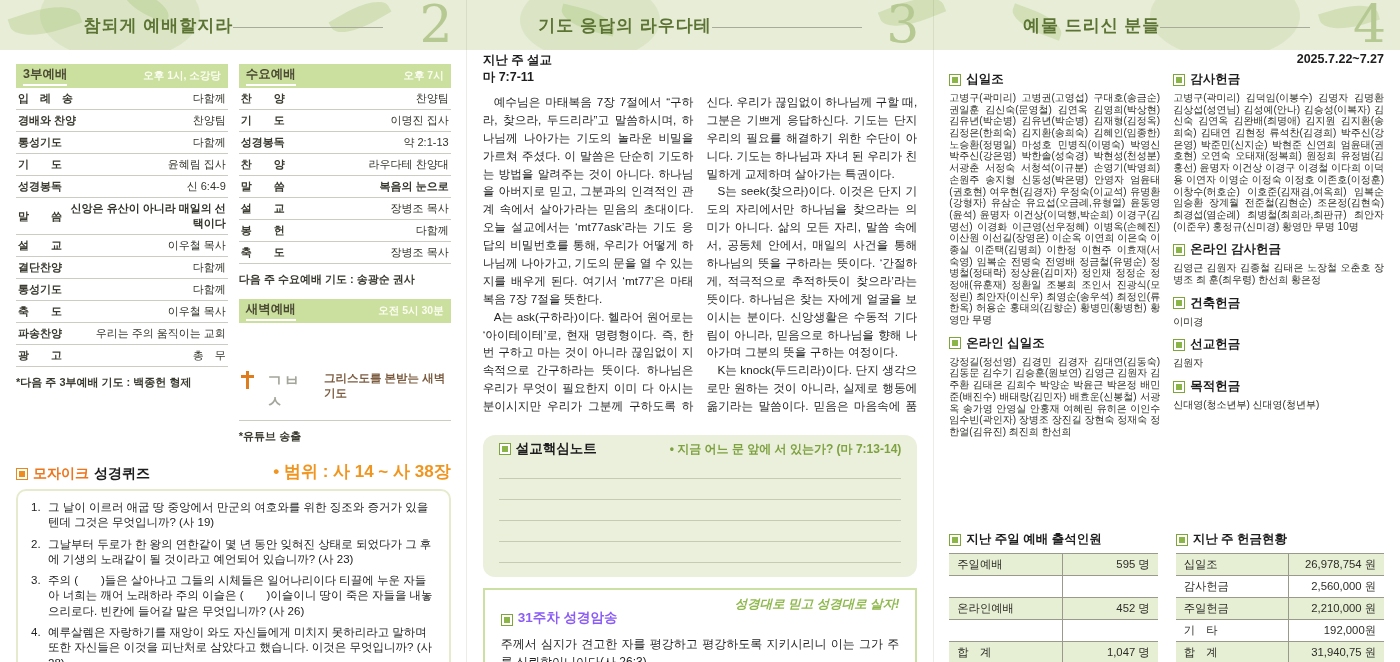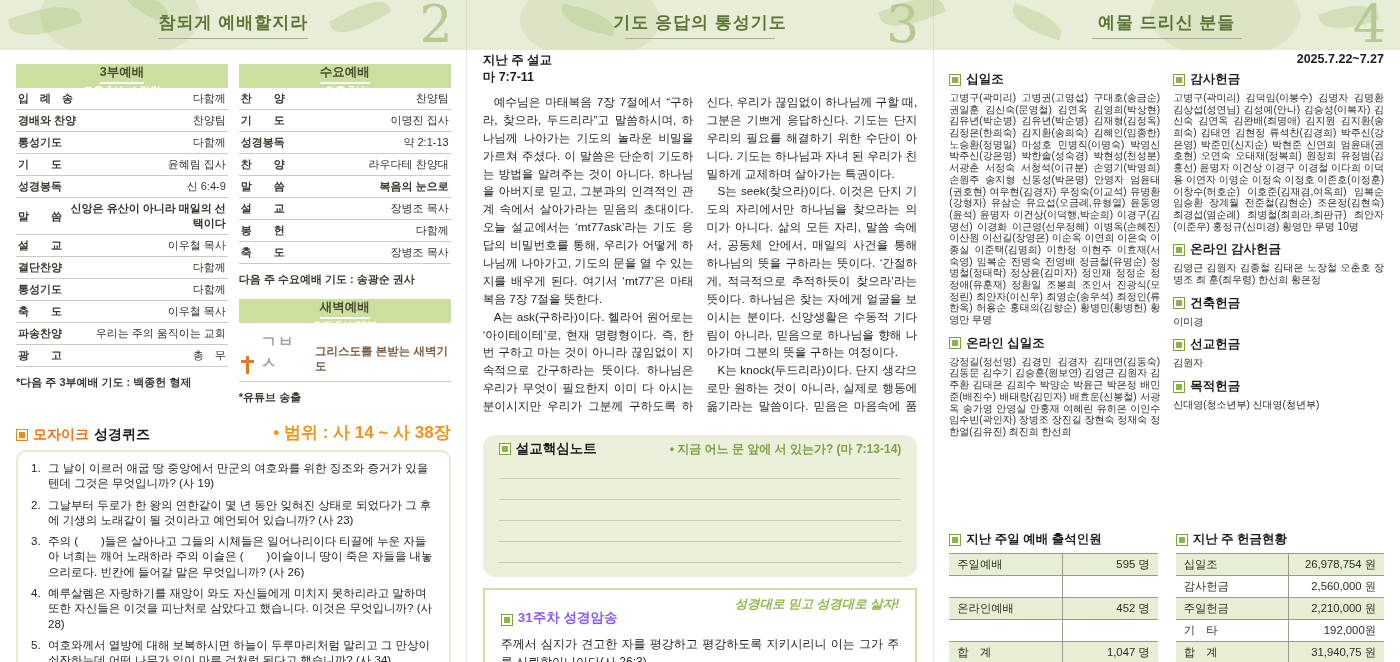--- a/index.html
+++ b/index.html
@@ -5,37 +5,37 @@
   html,body{margin:0;padding:0;}
   body{width:1400px;height:662px;background:#fff;font-family:"Liberation Sans","DejaVu Sans",sans-serif;position:relative;overflow:hidden;color:#222;}
   
   .header-band{position:absolute;top:0;left:0;width:1400px;height:50px;background:#e8edd7;overflow:hidden;}
   .leaf{position:absolute;background:rgba(160,192,108,.30);border-radius:0 70% 0 70%;}
   .blob{position:absolute;background:rgba(205,220,175,.45);border-radius:50%;}
   .fold{position:absolute;top:0;bottom:0;width:1px;background:rgba(120,130,90,.14);z-index:5;}
   
   .pages{position:absolute;top:0;left:0;width:1400px;height:662px;display:flex;}
   .page{width:466.66px;position:relative;padding:0 16px;box-sizing:border-box;}
-  .page-head{height:50px;position:relative;display:flex;flex-direction:column;align-items:center;justify-content:center;}
+  .page-head{height:50px;position:relative;display:flex;align-items:center;justify-content:center;}
   .page-title{font-size:17px;font-weight:bold;color:#5c7433;letter-spacing:1px;}
   .title-underline{width:150px;height:1px;background:#a9ab9a;margin-top:4px;}
   .page-num{position:absolute;right:-2px;top:-4px;font-family:"DejaVu Serif",serif;font-size:52px;line-height:56px;color:#b6c992;}
   
   .svc-tables{display:flex;gap:11px;margin-top:14px;}
   .svc{flex:1;min-width:0;}
-  .svc-bar{background:#cbdf9f;height:24px;display:flex;align-items:center;justify-content:space-between;padding:0 7px;flex-direction:column;}
+  .svc-bar{background:#cbdf9f;height:24px;display:flex;align-items:center;justify-content:space-between;padding:0 7px;}
   .svc-name{font-size:12.5px;font-weight:bold;color:#4b4a33;border-bottom:2px solid #fff;padding-bottom:1px;}
   .svc-time{font-size:10.5px;color:#fafdf0;font-weight:bold;}
   .svc-row{display:flex;justify-content:space-between;align-items:center;border-bottom:1px solid #ccccc2;padding:3px 2px;min-height:13px;}
   .svc-row .l{font-size:11px;color:#3a3a30;font-weight:bold;white-space:pre;flex:none;}
   .svc-row .v{font-size:11px;color:#33332b;text-align:right;flex:1;margin-left:4px;}
   .svc-row.bold .v{font-weight:bold;}
   .svc-note{font-size:11px;font-weight:bold;color:#3a3a30;margin-top:8px;}
   .dawn-bar{margin-top:12px;}
-  .dawn-logo{display:flex;align-items:flex-end;gap:7px;padding:9px 2px 7px;border-bottom:1px solid #ccccc2;}
+  .dawn-logo{display:flex;align-items:flex-start;gap:13px;padding:9px 2px 7px;border-bottom:1px solid #ccccc2;margin-top:39px;}
   .cross-icon{position:relative;width:13px;height:18px;flex:none;}
   .cross-icon::before{content:"";position:absolute;left:5px;top:0;width:3px;height:18px;background:#dd7d1d;}
   .cross-icon::after{content:"";position:absolute;left:0;top:4px;width:13px;height:3px;background:#dd7d1d;}
   .gbs-letters{font-size:16px;font-weight:bold;color:#a5a69b;letter-spacing:1px;}
   .dawn-text{font-size:11.5px;font-weight:bold;color:#7c5c40;}
   
   .quiz-head{display:flex;justify-content:space-between;align-items:flex-end;margin-top:16px;}
   .hrow{display:flex;align-items:center;gap:5px;}
   .sq{width:10px;height:10px;border:1px solid #7fa43c;background:#fff;display:inline-block;position:relative;flex:none;}
   .sq::after{content:"";position:absolute;left:2px;top:2px;right:2px;bottom:2px;background:#8cb548;}
@@ -269,21 +269,21 @@
         <div class="quiz-item">
           <span class="n">5.</span>
           <span class="t">여호와께서 열방에 대해 보복하시면 하늘이 두루마리처럼 말리고 그 만상이 쇠잔하는데 어떤 나무가 잎이 마른 것처럼 된다고 했습니까? (사 34)</span>
         </div>
       </div>
 
   </div>
 
   <div class="page">
     <div class="page-head">
-      <div class="page-title">기도 응답의 통성기도</div>
+      <div class="page-title">기도 응답의 라우다테</div>
       <div class="title-underline"></div>
       <div class="page-num">3</div>
     </div>
 
     <div class="p3-sub">
       <span>지난 주 설교</span>
       <span>마 7:7-11</span>
     </div>
 
     <div class="sermon">

